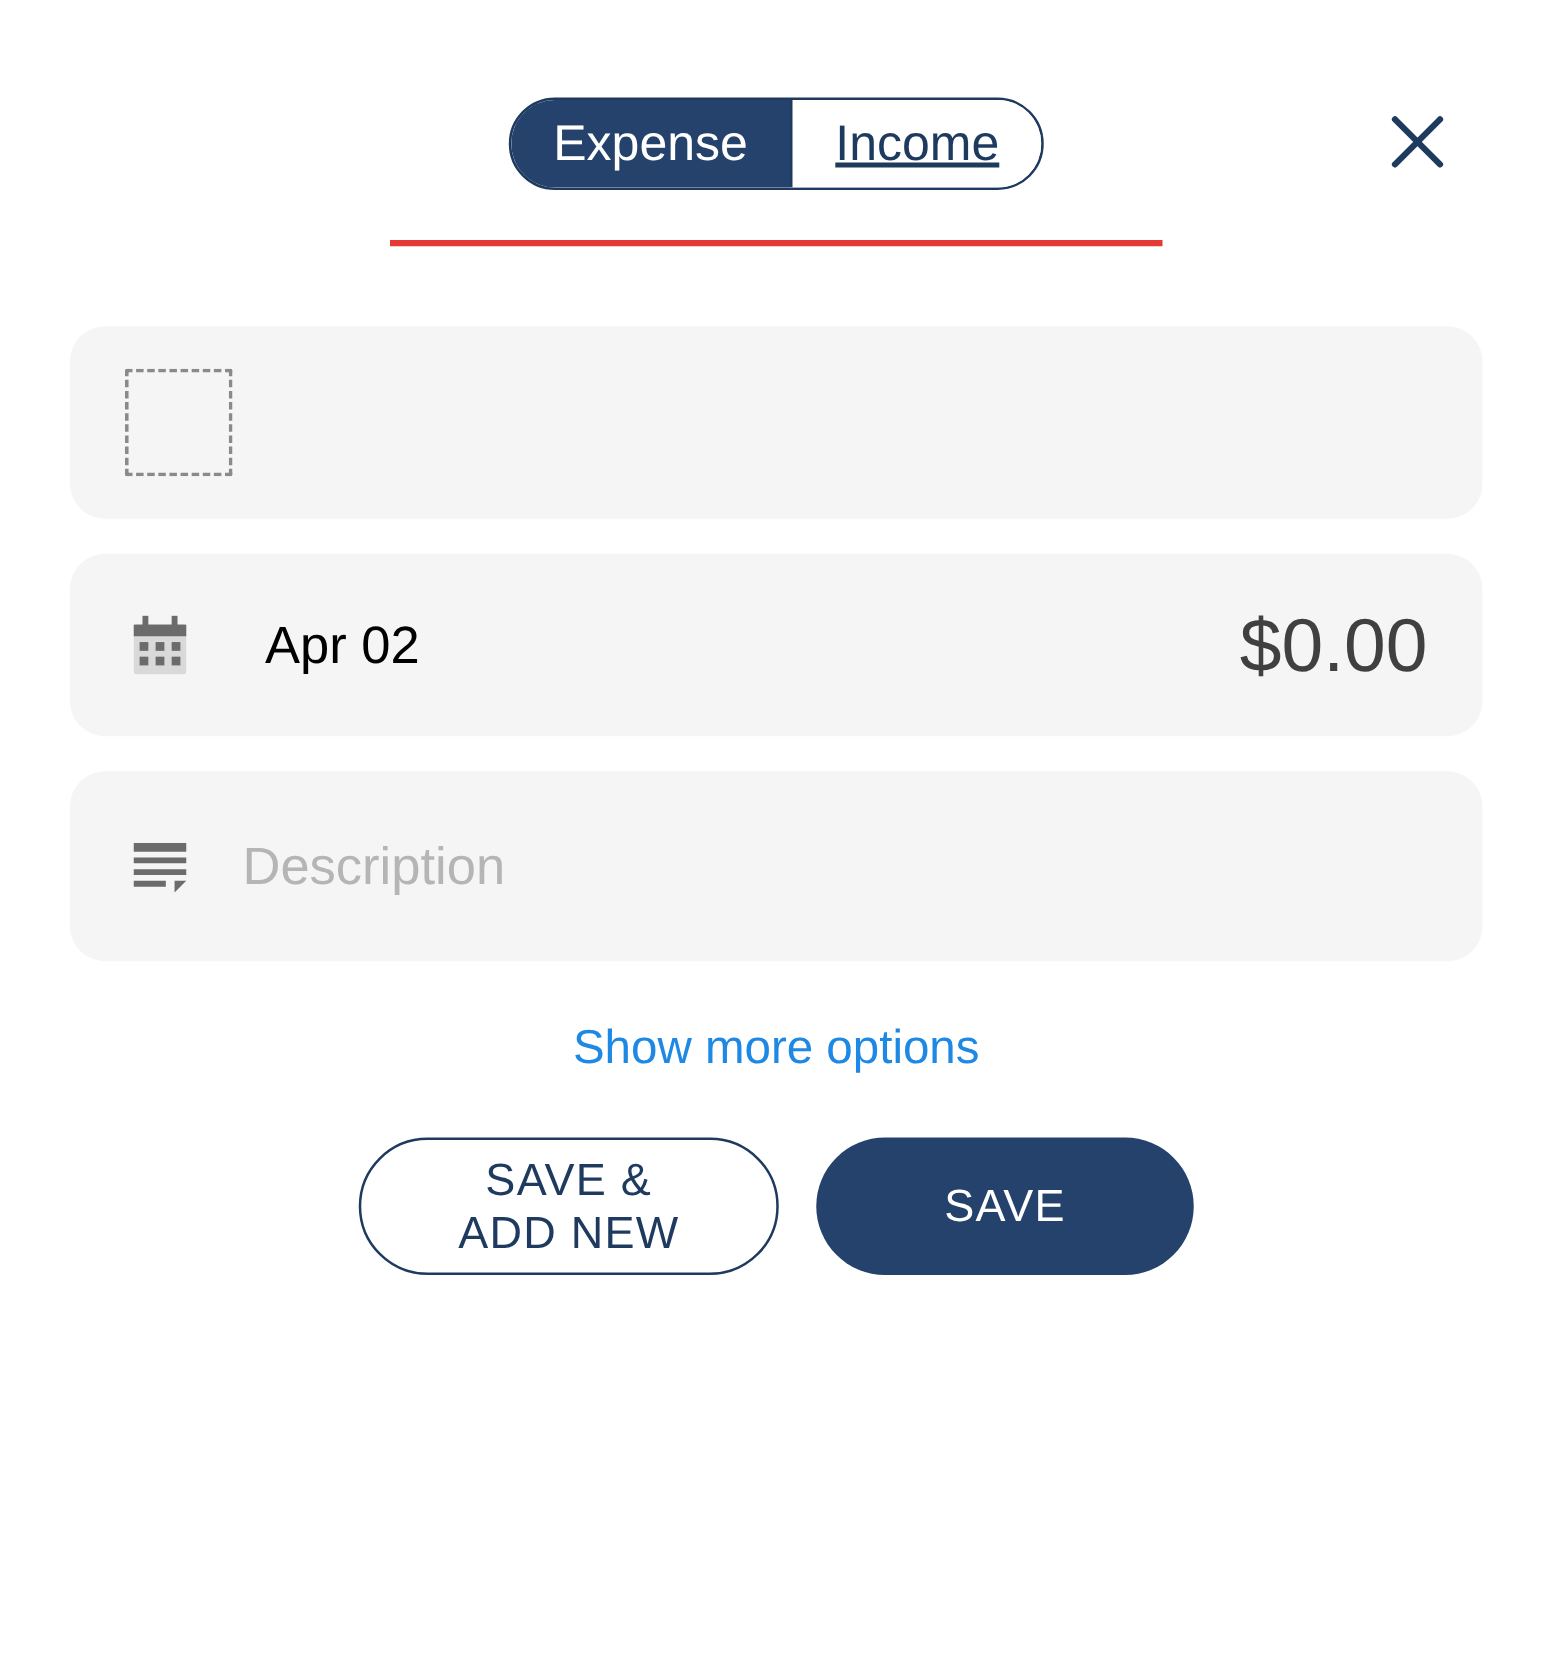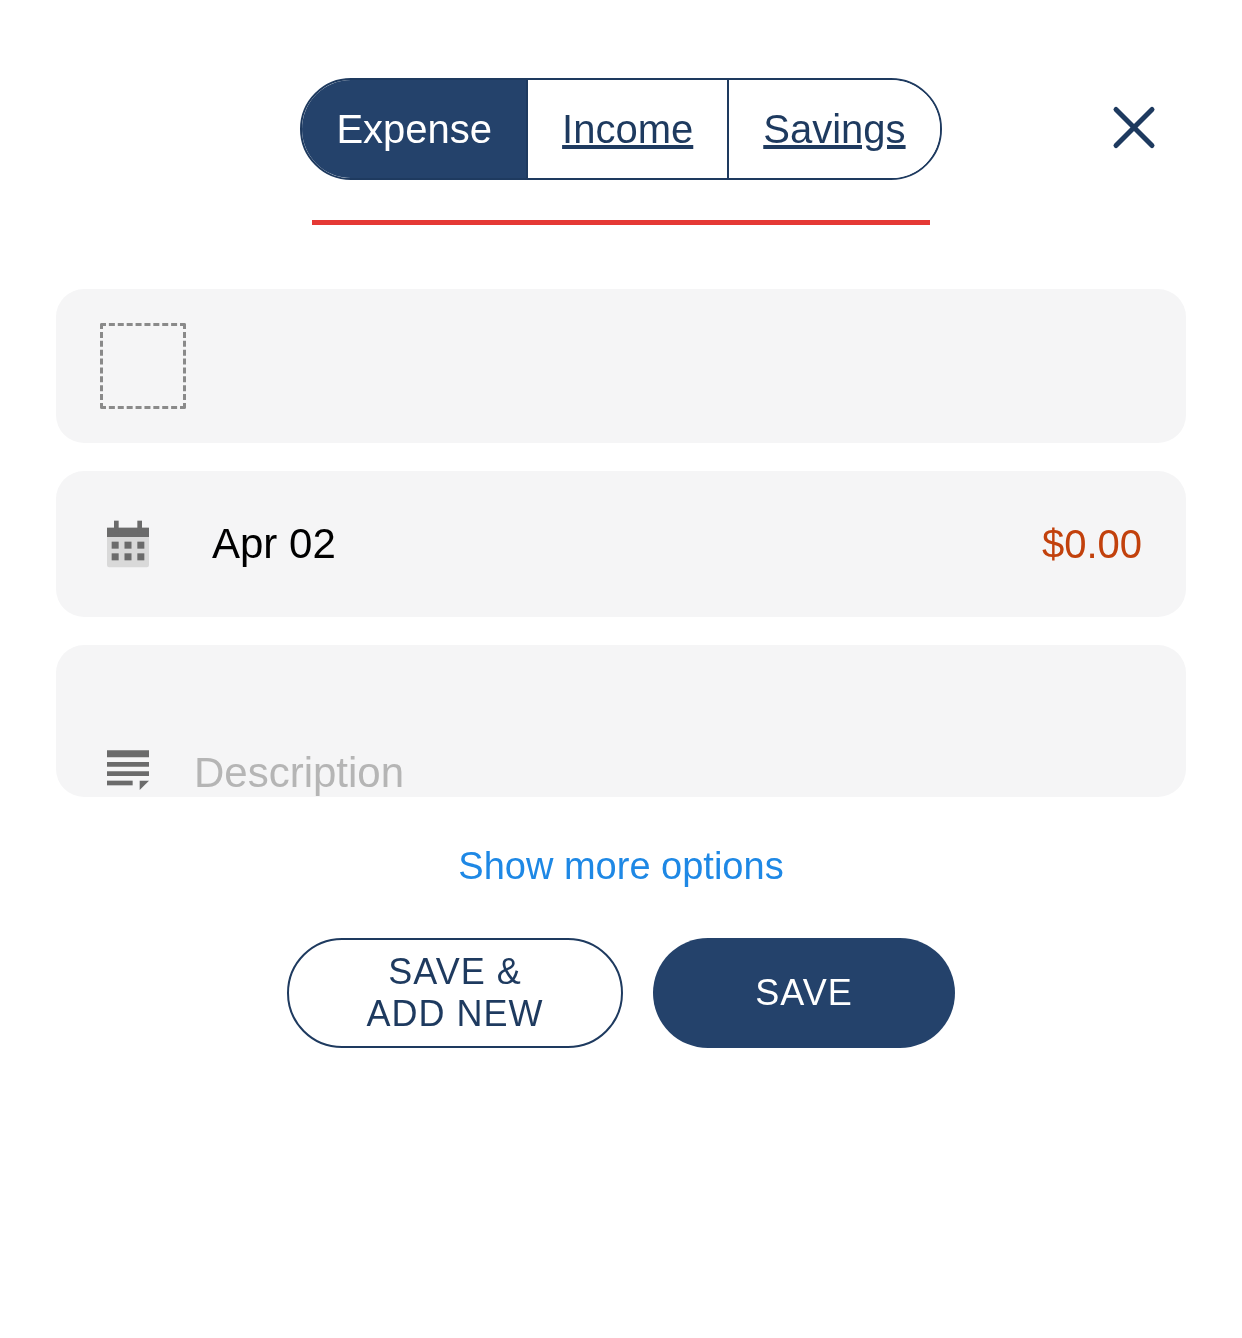--- a/index.html
+++ b/index.html
@@ -23,21 +23,21 @@
       align-items: center;
       justify-content: center;
       position: relative;
       margin-bottom: 40px;
     }
     .tabs {
       display: flex;
       border: 2px solid #1e3a5f;
       border-radius: 52px;
       overflow: hidden;
-      height: 102px;
+      height: 74px;
     }
     .tab {
       display: flex;
       align-items: center;
       justify-content: center;
       font-size: 40px;
       font-weight: 400;
       color: #1e3a5f;
       background: #ffffff;
       cursor: pointer;
@@ -87,21 +87,20 @@
     }
     .card-category {
       height: 154px;
     }
     .card-date-amount {
       height: 146px;
       justify-content: space-between;
     }
     .card-description {
       height: 152px;
-      align-items: flex-end;
     }
     .dashed-box {
       width: 86px;
       height: 86px;
       border: 3px dashed #8a8a8a;
       border-radius: 2px;
     }
     .category-label {
       font-size: 42px;
       color: #8a8a8a;
@@ -115,22 +114,22 @@
       width: 56px;
       height: 56px;
       color: #6b6b6b;
     }
     .date-label {
       font-size: 42px;
       color: #000000;
       font-weight: 400;
     }
     .amount {
-      font-size: 40px;
-      color: #c2410c;
+      font-size: 60px;
+      color: #404040;
       font-weight: 400;
     }
     .desc-icon {
       width: 56px;
       height: 56px;
       color: #6b6b6b;
     }
     .desc-label {
       font-size: 42px;
       color: #b5b5b5;
@@ -185,23 +184,20 @@
 
 <div class="container">
 
   <div class="header">
     <div class="tabs">
       <button class="tab active">
         <span>Expense</span>
       </button>
       <button class="tab">
         <span>Income</span>
-      </button>
-      <button class="tab">
-        <span>Savings</span>
       </button>
     </div>
     <button class="close-btn">
       <span>
         <svg viewBox="0 0 44 44" fill="none">
           <line x1="4" y1="4" x2="40" y2="40" stroke-linecap="round"></line>
           <line x1="40" y1="4" x2="4" y2="40" stroke-linecap="round"></line>
         </svg>
       </span>
     </button>

